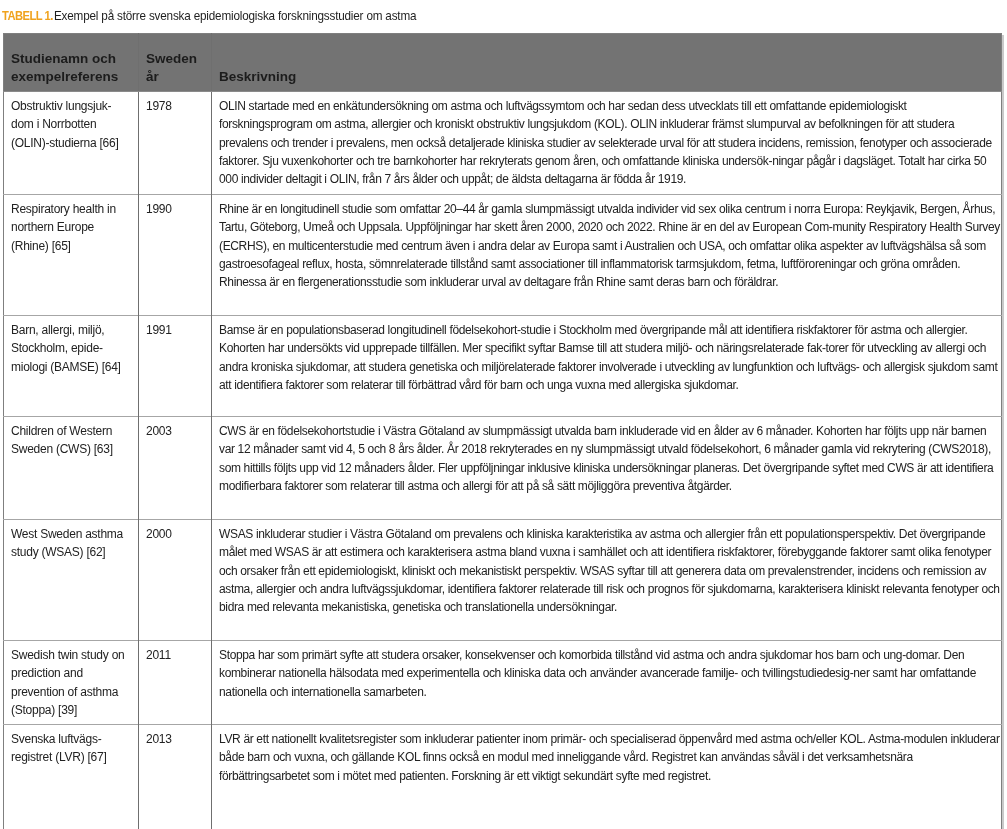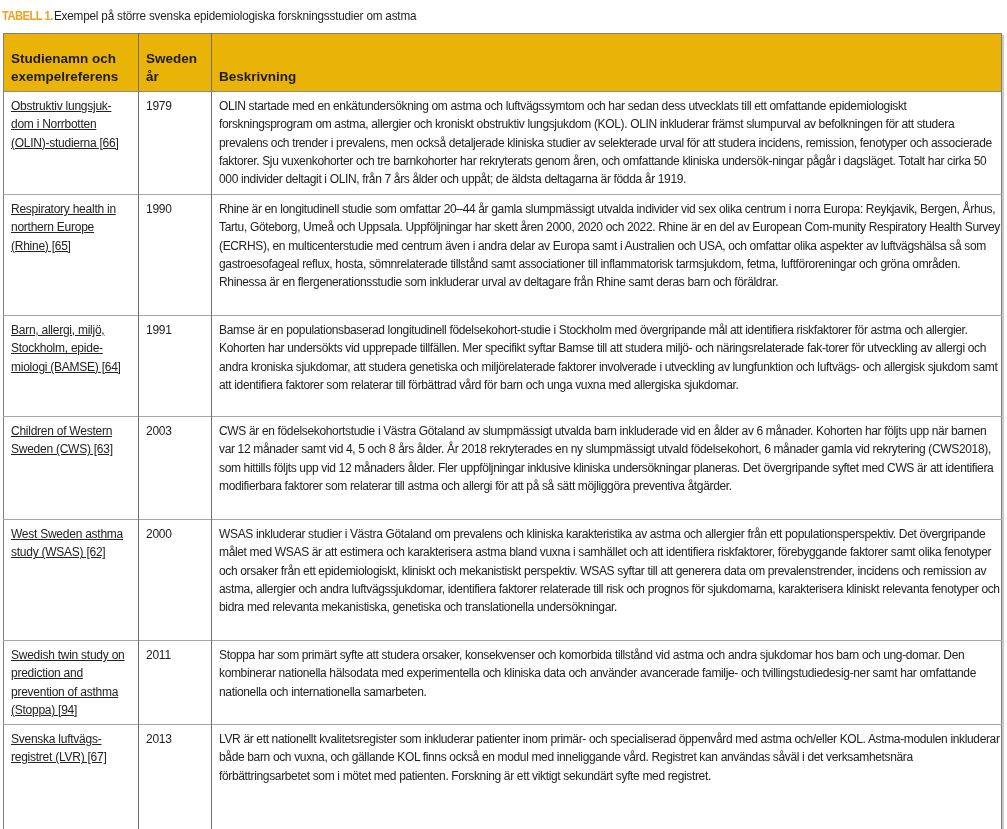--- a/index.html
+++ b/index.html
@@ -47,21 +47,21 @@
       width: 999px;
       border-collapse: collapse;
       table-layout: fixed;
       border: 1px solid #7f7f7f;
       box-shadow: 2px 2px 0 #c9c9c9;
     }
     table.studies col.c1 { width: 135px; }
     table.studies col.c2 { width: 73px; }
     table.studies col.c3 { width: auto; }
     table.studies th {
-      background: #eab308;
+      background: #737373;
       text-align: left;
       vertical-align: bottom;
       font-weight: bold;
       font-size: 13.5px;
       line-height: 18px;
       padding: 4px 6px 5px 7px;
       height: 48px;
       border-left: 1px solid #6f6f6f;
       border-bottom: 1px solid #8a8a8a;
       color: #1c1c1c;
@@ -71,21 +71,21 @@
     table.studies td {
       vertical-align: top;
       font-size: 12px;
       line-height: 18.3px;
       padding: 5px 6px 4px 7px;
       border-left: 1px solid #6f6f6f;
       border-top: 1px solid #a6a6a6;
       color: #222222;
       letter-spacing: -0.25px;
     }
-    table.studies td:first-child { border-left: none; text-decoration: underline; }
+    table.studies td:first-child { border-left: none; }
     table.studies td.desc {
       letter-spacing: -0.35px;
       padding-right: 0;
     }
     tr.row-olin td { height: 93px; }
     tr.row-rhine td { height: 111px; }
     tr.row-bamse td { height: 91px; }
     tr.row-cws td { height: 93px; }
     tr.row-wsas td { height: 111px; }
     tr.row-stoppa td { height: 74px; }
@@ -108,21 +108,21 @@
   <thead>
     <tr>
       <th>Studienamn och exempelreferens</th>
       <th>Sweden år</th>
       <th>Beskrivning</th>
     </tr>
   </thead>
   <tbody>
     <tr class="row-olin">
       <td>Obstruktiv lungsjuk-dom i Norrbotten (OLIN)-studierna [66]</td>
-      <td>1979</td>
+      <td>1978</td>
       <td class="desc">OLIN startade med en enkätundersökning om astma och luftvägssymtom och har sedan dess utvecklats till ett omfattande epidemiologiskt forskningsprogram om astma, allergier och kroniskt obstruktiv lungsjukdom (KOL). OLIN inkluderar främst slumpurval av befolkningen för att studera prevalens och trender i prevalens, men också detaljerade kliniska studier av selekterade urval för att studera incidens, remission, fenotyper och associerade faktorer. Sju vuxenkohorter och tre barnkohorter har rekryterats genom åren, och omfattande kliniska undersök-ningar pågår i dagsläget. Totalt har cirka 50 000 individer deltagit i OLIN, från 7 års ålder och uppåt; de äldsta deltagarna är födda år 1919.</td>
     </tr>
     <tr class="row-rhine">
       <td>Respiratory health in northern Europe (Rhine) [65]</td>
       <td>1990</td>
       <td class="desc">Rhine är en longitudinell studie som omfattar 20–44 år gamla slumpmässigt utvalda individer vid sex olika centrum i norra Europa: Reykjavik, Bergen, Århus, Tartu, Göteborg, Umeå och Uppsala. Uppföljningar har skett åren 2000, 2020 och 2022. Rhine är en del av European Com-munity Respiratory Health Survey (ECRHS), en multicenterstudie med centrum även i andra delar av Europa samt i Australien och USA, och omfattar olika aspekter av luftvägshälsa så som gastroesofageal reflux, hosta, sömnrelaterade tillstånd samt associationer till inflammatorisk tarmsjukdom, fetma, luftföroreningar och gröna områden. Rhinessa är en flergenerationsstudie som inkluderar urval av deltagare från Rhine samt deras barn och föräldrar.</td>
     </tr>
     <tr class="row-bamse">
       <td>Barn, allergi, miljö, Stockholm, epide-miologi (BAMSE) [64]</td>
       <td>1991</td>
@@ -132,21 +132,21 @@
       <td>Children of Western Sweden (CWS) [63]</td>
       <td>2003</td>
       <td class="desc">CWS är en födelsekohortstudie i Västra Götaland av slumpmässigt utvalda barn inkluderade vid en ålder av 6 månader. Kohorten har följts upp när barnen var 12 månader samt vid 4, 5 och 8 års ålder. År 2018 rekryterades en ny slumpmässigt utvald födelsekohort, 6 månader gamla vid rekrytering (CWS2018), som hittills följts upp vid 12 månaders ålder. Fler uppföljningar inklusive kliniska undersökningar planeras. Det övergripande syftet med CWS är att identifiera modifierbara faktorer som relaterar till astma och allergi för att på så sätt möjliggöra preventiva åtgärder.</td>
     </tr>
     <tr class="row-wsas">
       <td>West Sweden asthma study (WSAS)  [62]</td>
       <td>2000</td>
       <td class="desc">WSAS inkluderar studier i Västra Götaland om prevalens och kliniska karakteristika av astma och allergier från ett populationsperspektiv. Det övergripande målet med WSAS är att estimera och karakterisera astma bland vuxna i samhället och att identifiera riskfaktorer, förebyggande faktorer samt olika fenotyper och orsaker från ett epidemiologiskt, kliniskt och mekanistiskt perspektiv. WSAS syftar till att generera data om prevalenstrender, incidens och remission av astma, allergier och andra luftvägssjukdomar, identifiera faktorer relaterade till risk och prognos för sjukdomarna, karakterisera kliniskt relevanta fenotyper och bidra med relevanta mekanistiska, genetiska och translationella undersökningar.</td>
     </tr>
     <tr class="row-stoppa">
-      <td>Swedish twin study on prediction and prevention of asthma (Stoppa) [94]</td>
+      <td>Swedish twin study on prediction and prevention of asthma (Stoppa) [39]</td>
       <td>2011</td>
       <td class="desc">Stoppa har som primärt syfte att studera orsaker, konsekvenser och komorbida tillstånd vid astma och andra sjukdomar hos barn och ung-domar. Den kombinerar nationella hälsodata med experimentella och kliniska data och använder avancerade familje- och tvillingstudiedesig-ner samt har omfattande nationella och internationella samarbeten.</td>
     </tr>
     <tr class="row-lvr">
       <td>Svenska luftvägs-registret (LVR)  [67]</td>
       <td>2013</td>
       <td class="desc">LVR är ett nationellt kvalitetsregister som inkluderar patienter inom primär- och specialiserad öppenvård med astma och/eller KOL. Astma-modulen inkluderar både barn och vuxna, och gällande KOL finns också en modul med inneliggande vård. Registret kan användas såväl i det verksamhetsnära förbättringsarbetet som i mötet med patienten. Forskning är ett viktigt sekundärt syfte med registret.</td>
     </tr>
   </tbody>
 </table>

